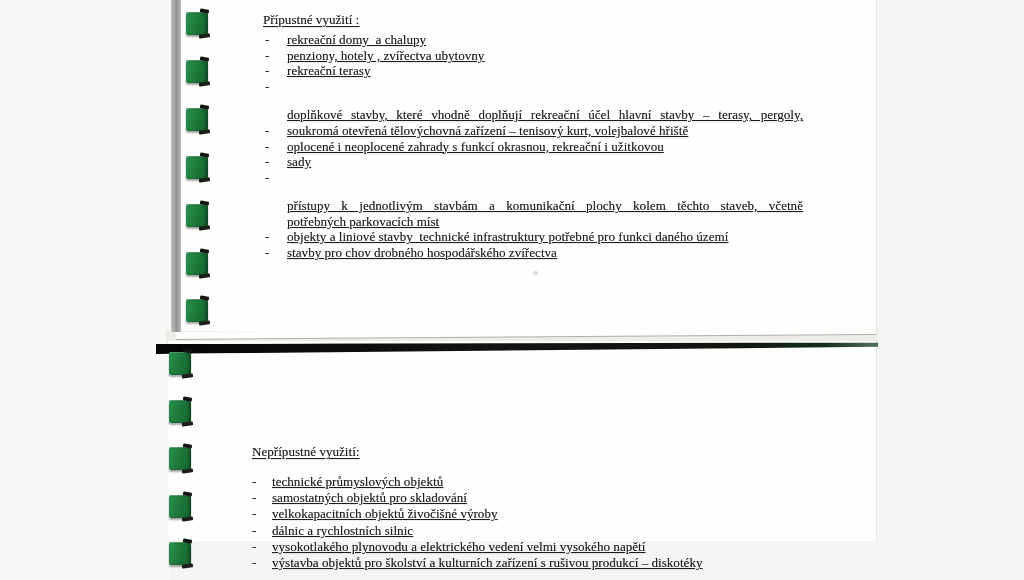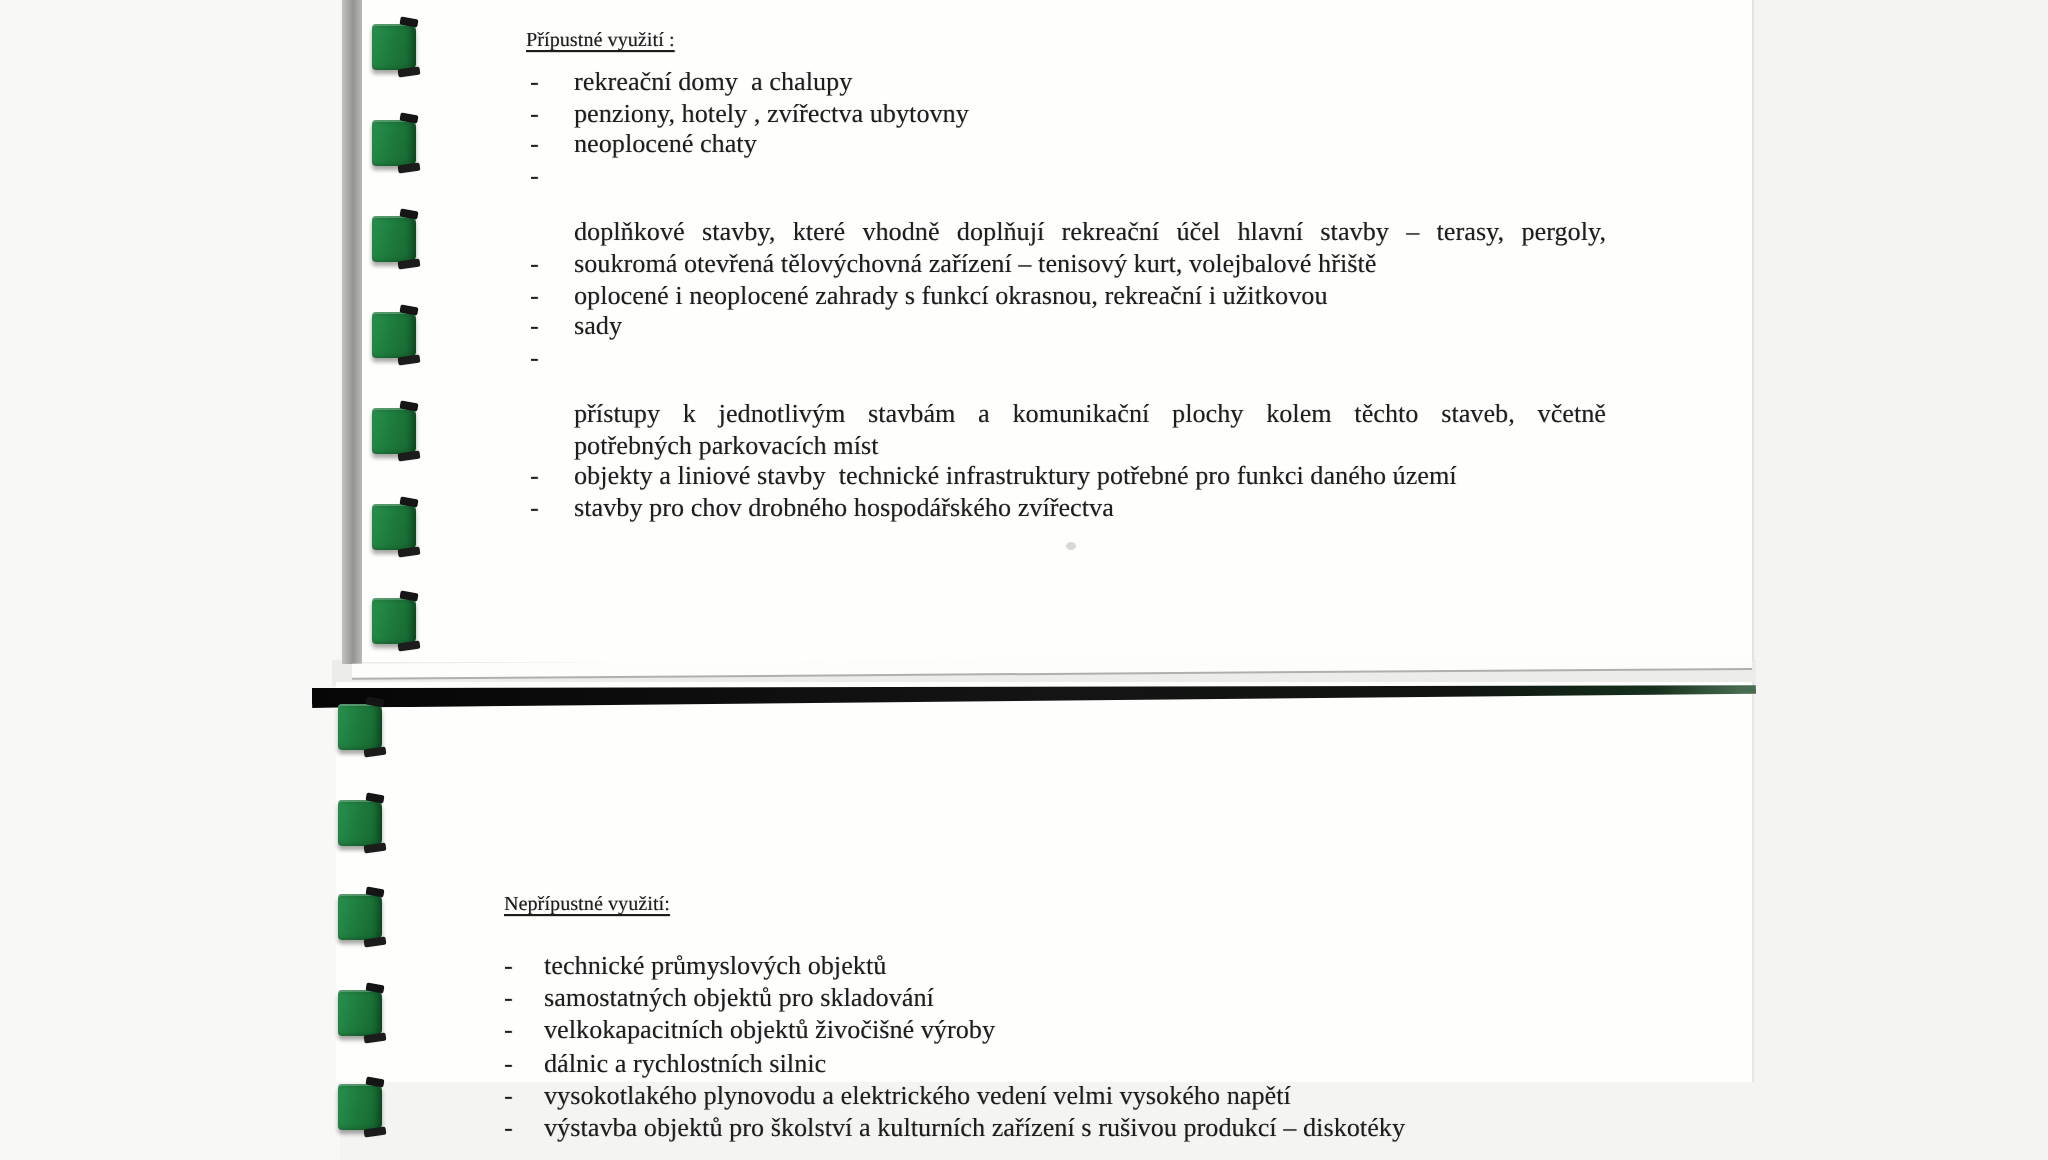--- a/index.html
+++ b/index.html
@@ -54,30 +54,30 @@
     content:"";position:absolute;bottom:-3px;right:-2px;width:11px;height:4px;
     background:#1c1c1c;border-radius:1px;transform:rotate(-8deg);
   }
 
   .textblock{position:absolute;color:var(--ink);z-index:10;
     text-shadow:0.2px 0.2px 0.4px rgba(30,30,30,.45);letter-spacing:.05px;}
   .text1{left:263px;top:11px;width:540px;font-size:13px;line-height:15.7px;}
   .text2{left:250px;top:443px;width:560px;font-size:13px;line-height:16.2px;}
 
   .doc-title{
-    display:inline-block;font-size:10px;line-height:17px;
+    display:inline-block;font-size:13px;line-height:17px;
     text-decoration:underline;text-underline-offset:2px;text-decoration-thickness:1px;
   }
   .text1 .doc-title{margin-bottom:4px;}
   .text2 .doc-title{margin-bottom:14px;padding-left:2px;}
 
   .bullet-row{display:flex;padding-left:2px;}
   .text1 .dash{width:22px;flex:0 0 22px;}
   .text2 .dash{width:20px;flex:0 0 20px;}
-  .bullet-content{flex:1;}
+  .bullet-content{flex:1;text-decoration:underline;}
   .line{white-space:pre-wrap;}
   .line.just{text-align:justify;text-align-last:justify;white-space:normal;margin-top:28px;}
 
   .speck{position:absolute;left:533px;top:271px;width:5px;height:4px;background:#d8d8d6;border-radius:50%;z-index:6;}
 </style>
 </head>
 <body>
 
 <div class="bg-left"></div>
 <div class="page-gap"></div>
@@ -94,21 +94,21 @@
         </div>
         <div class="bullet-row">
           <span class="dash">-</span>
           <div class="bullet-content">
             <div class="line">penziony, hotely , zvířectva ubytovny</div>
           </div>
         </div>
         <div class="bullet-row">
           <span class="dash">-</span>
           <div class="bullet-content">
-            <div class="line">neoplocené chaty</div>
+            <div class="line">rekreační terasy</div>
           </div>
         </div>
         <div class="bullet-row">
           <span class="dash">-</span>
           <div class="bullet-content">
             <div class="line just">doplňkové stavby, které vhodně doplňují rekreační účel hlavní stavby – terasy, pergoly,</div>
           </div>
         </div>
         <div class="bullet-row">
           <span class="dash">-</span>

